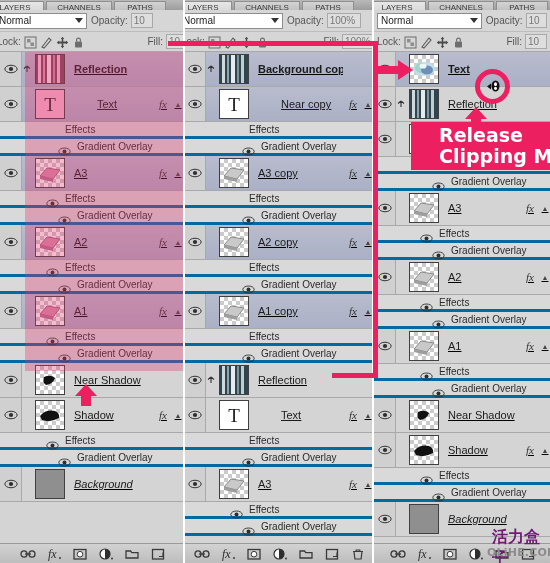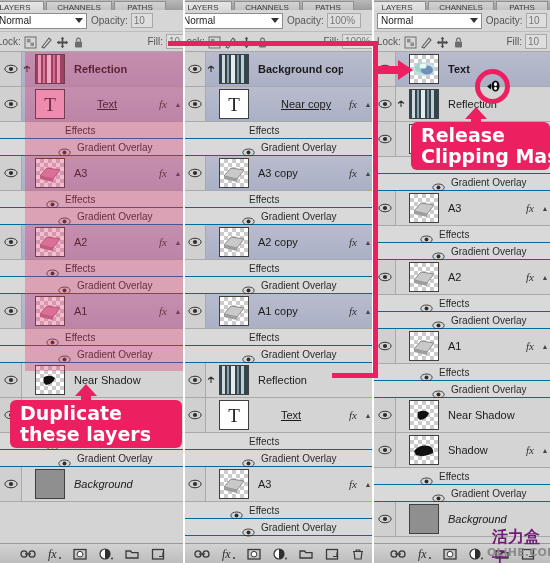--- a/index.html
+++ b/index.html
@@ -69,22 +69,22 @@
   .lockicon { width: 13px; height: 13px; margin-left: 3px; position: relative; }
 
   
   .layerlist { position: relative; width: 100%; background: #d4d4d4; }
   .row {
     position: relative; width: 100%;
     border-bottom: 1px solid #a9a9a9;
     display: flex; align-items: center;
     background: #d4d4d4;
   }
-  .row.layer   { height: 35px; }
-  .row.sub     { height: 17px; background: #d9d9d9; border-bottom: 1px solid #0369a1;}
+  .row.layer   { height: 35px; text-decoration: underline; }
+  .row.sub     { height: 17px; background: #d9d9d9; border-bottom: 3px solid #0369a1;}
   .row.selected { background: linear-gradient(#b9bccd,#aab0c6); }
   .eyecol {
     width: 22px; height: 100%; display: flex; align-items: center; justify-content: center;
     border-right: 1px solid #a9a9a9; background: #d0d0d0; flex: none;
   }
 
   .clipind {
     width: 11px; flex: none; text-align: center;
     font-size: 11px; color: #333; line-height: 1;
   }
@@ -128,21 +128,21 @@
     border-top: 1px solid #9a9a9a;
     display: flex; align-items: center; justify-content: center; gap: 12px;
   }
   .ficon { width: 14px; height: 14px; position: relative; }
 
   
   .callout {
     position: absolute; background: #ec1f60; color: #fff;
     font-family: "DejaVu Sans", sans-serif; font-weight: bold;
     display: flex; flex-direction: column; justify-content: center;
-    padding: 3px 10px; line-height: 1.08; z-index: 40; border-radius: 6px;
+    padding: 3px 28px; line-height: 1.08; z-index: 40;
   }
   .callout span { display: block; white-space: nowrap; }
   .pinkline { position: absolute; background: #ec1f60; z-index: 35; }
   .pinkcircle {
     position: absolute; border: 5px solid #ec1f60; border-radius: 50%;
     z-index: 36; background: transparent;
   }
   .uparrow { position: absolute; z-index: 37; }
   .rightarrow { position: absolute; z-index: 37; }
 
@@ -1241,21 +1241,17 @@
   <div class="callout" style="left:411px;top:122px;width:139px;height:48px;font-size:19px;">
     <span>Release</span>
     <span>Clipping Mask</span>
   </div>
 
   <div class="uparrow" style="left:74px;top:384px;">
     <svg width="24" height="22" viewBox="0 0 24 22">
         <path d="M12 0 L23 12 H17 V22 H7 V12 H1 Z" fill="#ec1f60"></path>
       </svg>
   </div>
-  <div class="callout" style="left:10px;top:400px;width:172px;height:48px;font-size:19px;">
-    <span>Duplicate</span>
-    <span>these layers</span>
-  </div>
 
   <div class="watermark wm1" style="left:492px;top:527px;">活力盒子</div>
   <div class="watermark wm2" style="left:487px;top:546px;">OLiHE.COM</div>
 
 </div>
 
 </body></html>

